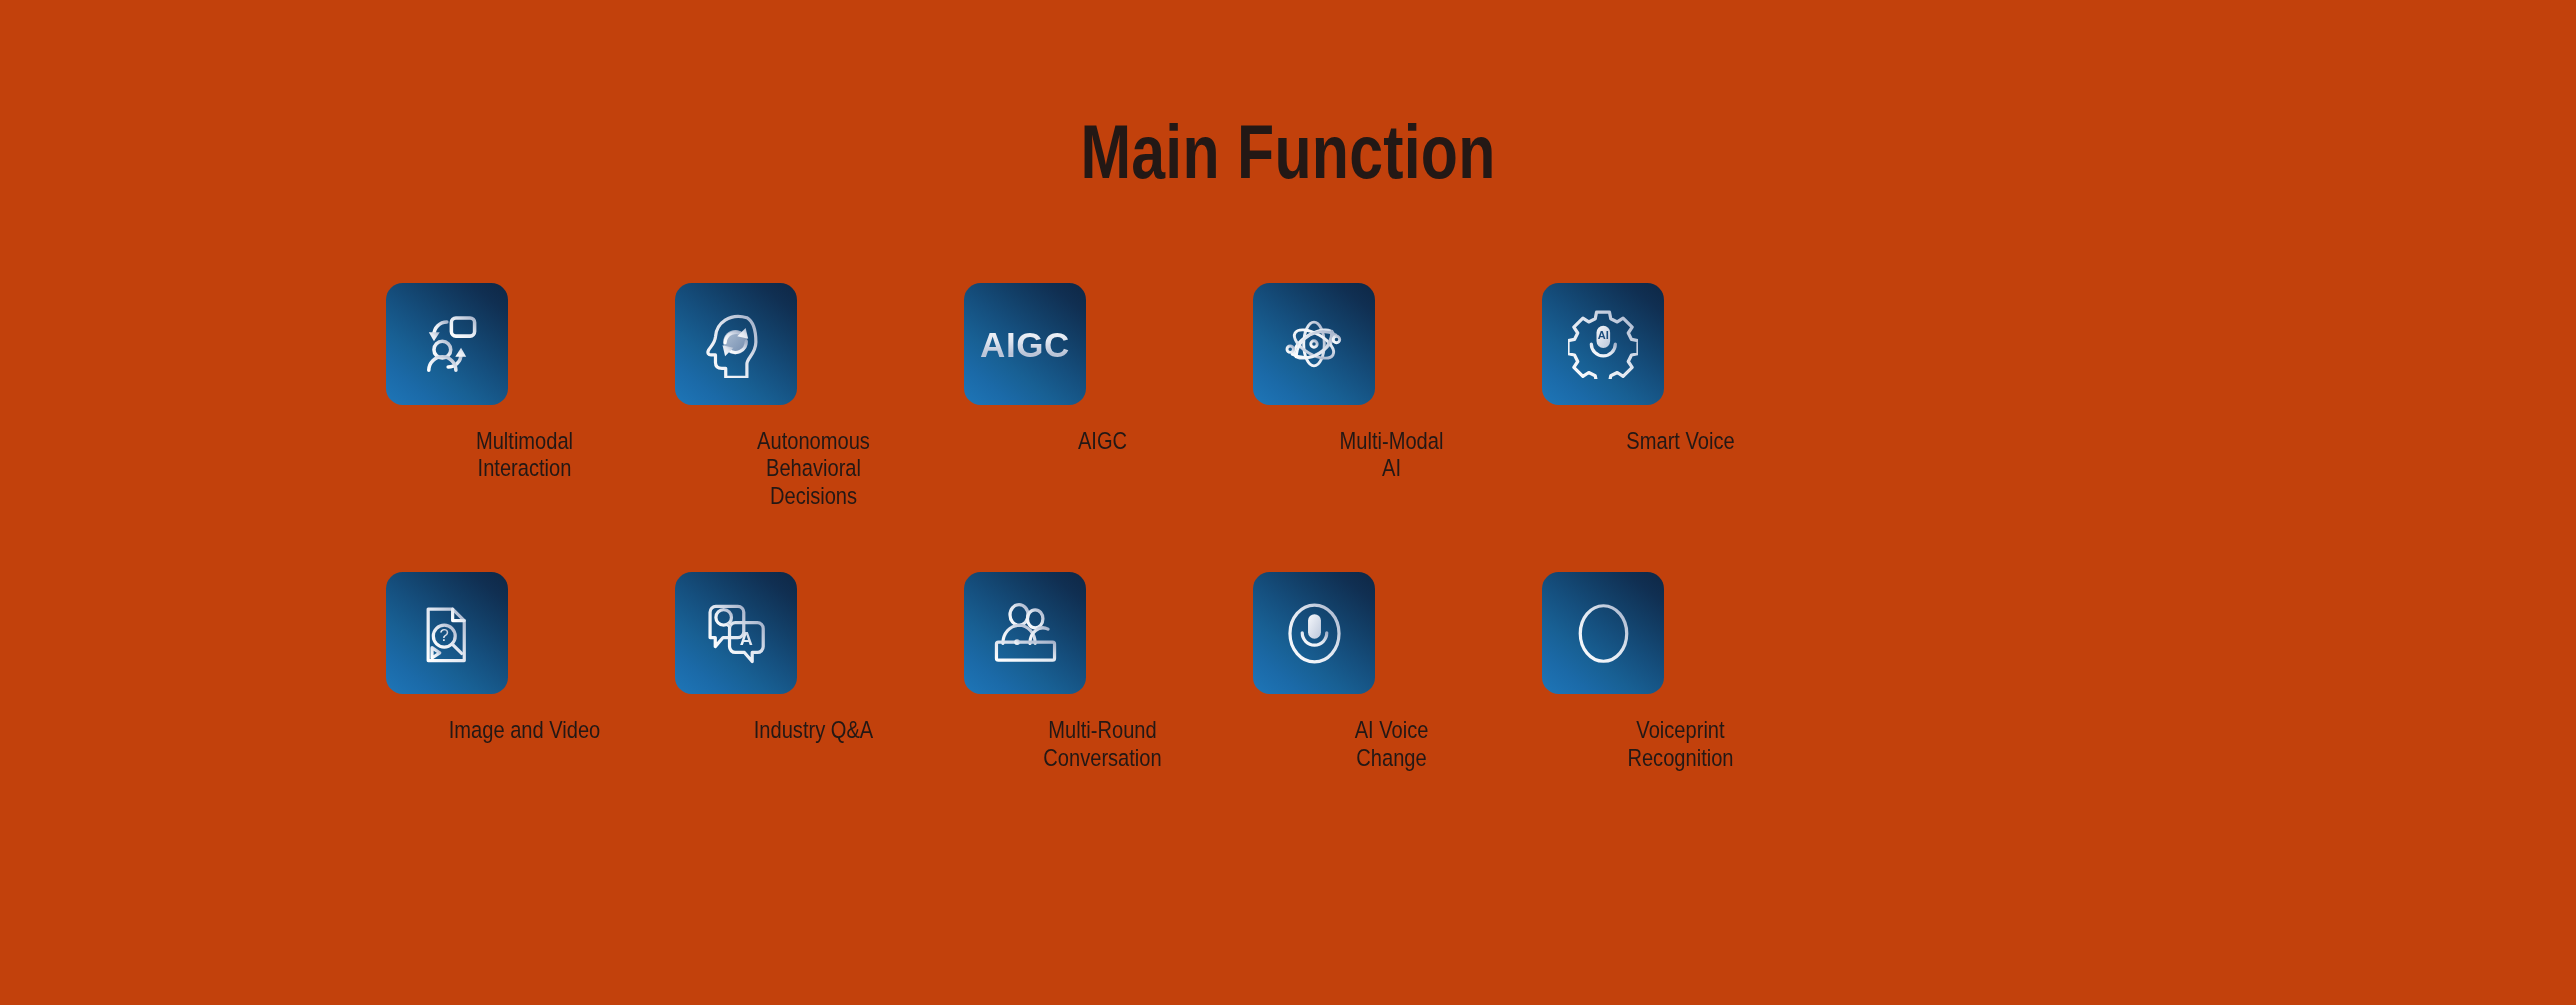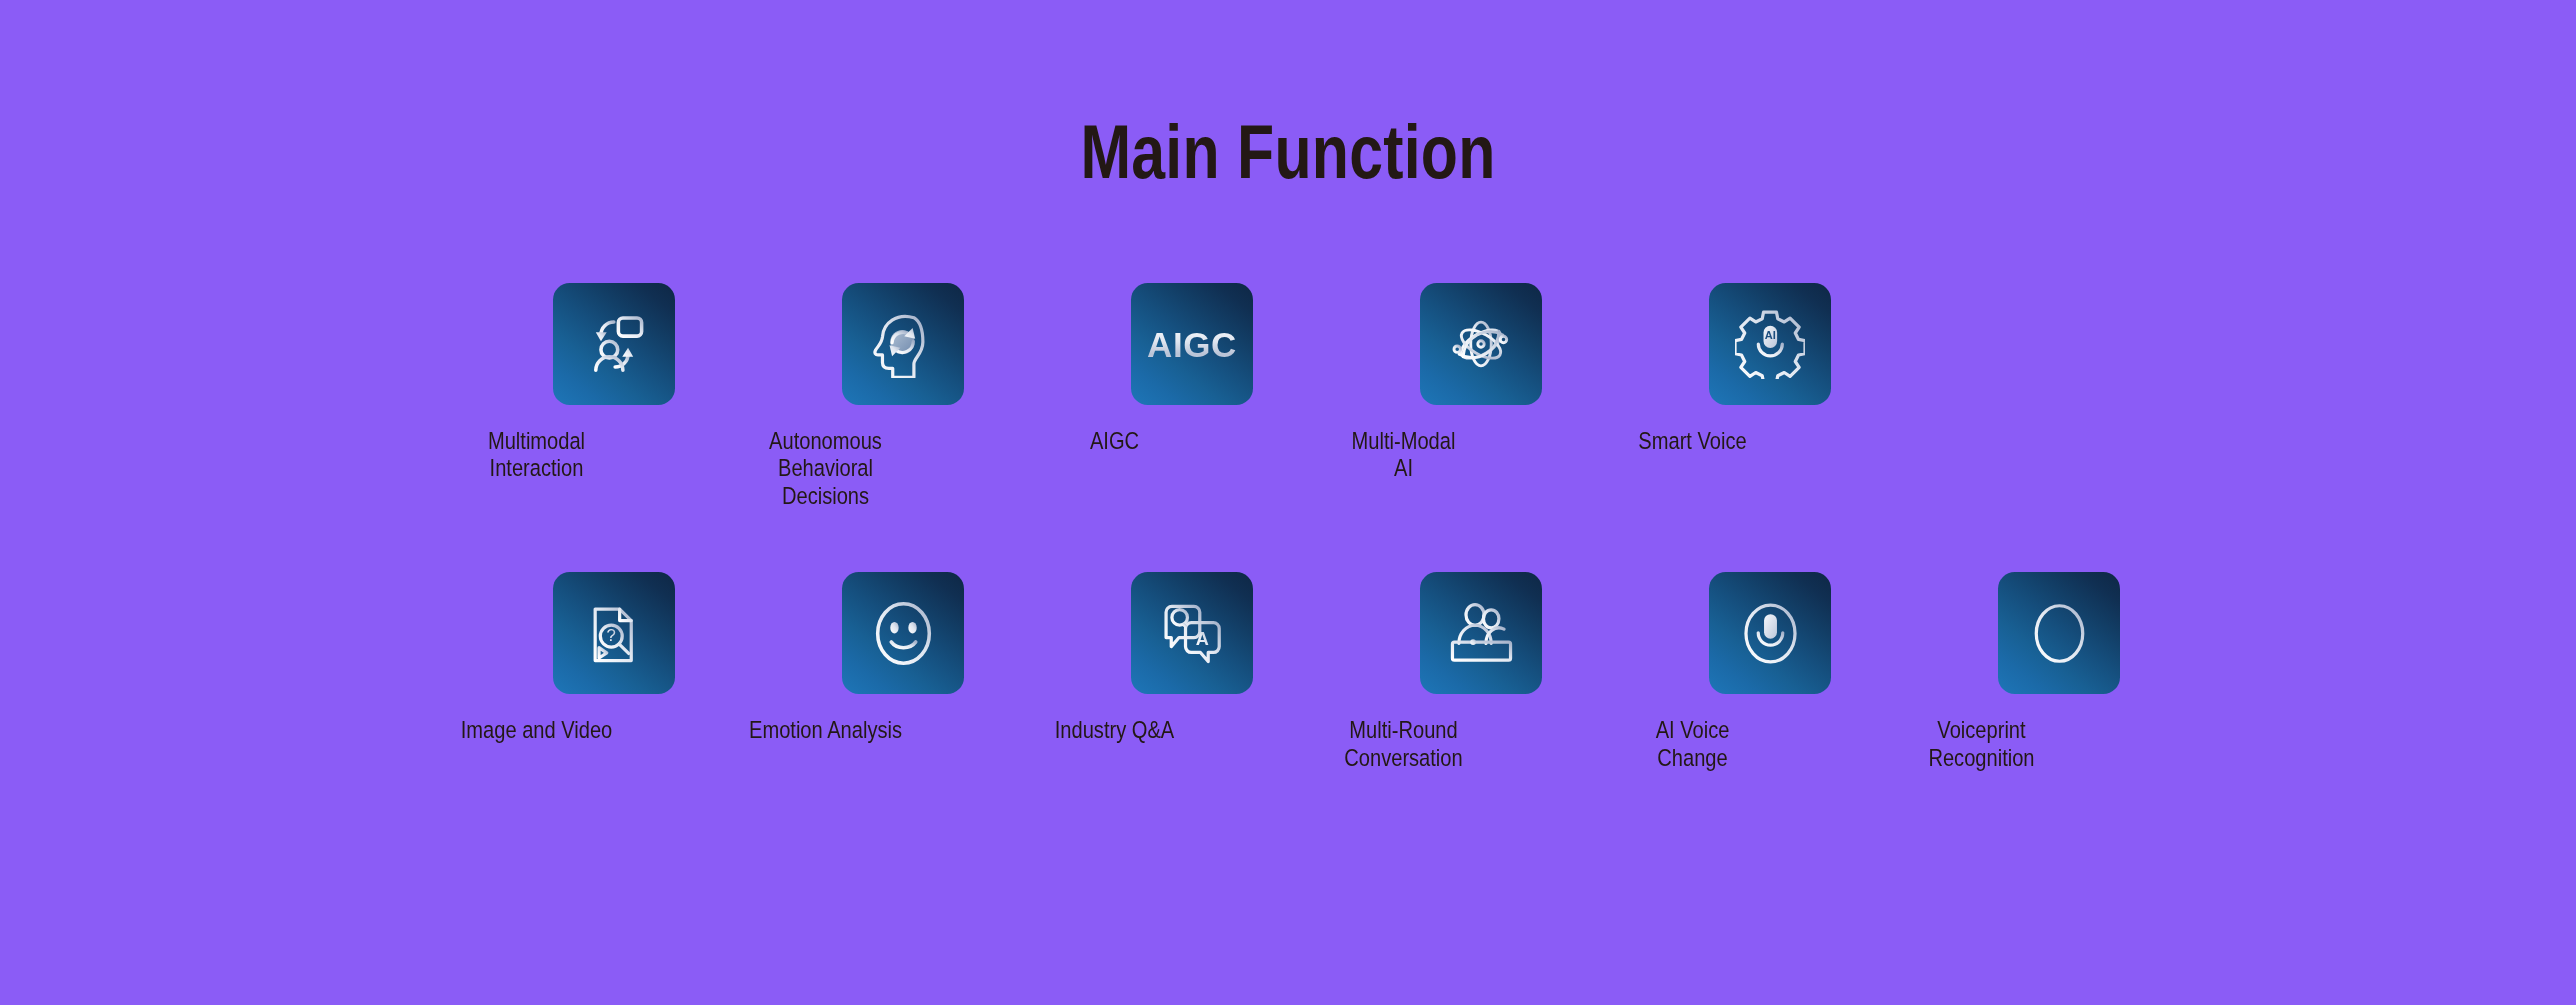--- a/index.html
+++ b/index.html
@@ -12,21 +12,21 @@
   }
 
   body {
     font-family: "Liberation Sans", "DejaVu Sans", sans-serif;
   }
 
   .page {
     position: relative;
     width: 2576px;
     height: 1006px;
-    background: #8b5cf6;
+    background: #c2410c;
   }
 
   
   .page-title {
     position: absolute;
     top: 108px;
     left: 0;
     width: 2576px;
     text-align: center;
     font-family: "Liberation Sans Narrow", "Liberation Sans", sans-serif;
@@ -54,21 +54,21 @@
     justify-content: flex-start;
   }
 
   .row-1 { margin-bottom: 0px; }
   .row-2 { margin-top: 63px; }
 
   .cell {
     width: 289px;
     display: flex;
     flex-direction: column;
-    align-items: flex-end;
+    align-items: flex-start;
   }
 
   
   .tile {
     width: 122px;
     height: 122px;
     border-radius: 16.7px;
     background: linear-gradient(38deg, #1d73b4 0%, #1a639c 22%, #175288 48%, #133f६b 70%, #102d52 88%, #0e2747 100%);
     background: linear-gradient(38deg,
                 #1e76b8 0%,
@@ -258,38 +258,20 @@
               <circle cx="47" cy="56" r="17"></circle>
               <path d="M59 68 L74 83"></path>
               <path d="M28 74 l12 8 l-12 8 Z"></path>
             </g>
             <text x="47" y="64" text-anchor="middle" font-family="'Liberation Sans', sans-serif" font-size="26" font-weight="400" fill="url(#g7)">?</text>
           </svg>
         </div>
         <div class="label">Image and Video</div>
       </div>
 
-      <div class="cell">
-        <div class="tile">
-          <svg width="71" height="71" viewBox="0 0 110 110">
-            <defs>
-              <linearGradient id="g8" x1="0" y1="1" x2="1" y2="0">
-                <stop offset="0%" stop-color="#ffffff"></stop>
-                  <stop offset="55%" stop-color="#dfe6f0"></stop>
-                  <stop offset="100%" stop-color="#a5b2ca"></stop>
-              </linearGradient>
-            </defs>
-            <ellipse cx="55" cy="55" rx="40" ry="46" fill="none" stroke="url(#g8)" stroke-width="5.5"></ellipse>
-            <ellipse cx="41" cy="46" rx="6.5" ry="9" fill="url(#g8)"></ellipse>
-            <ellipse cx="69" cy="46" rx="6.5" ry="9" fill="url(#g8)"></ellipse>
-            <path d="M36 68 a22 18 0 0 0 38 0" fill="none" stroke="url(#g8)" stroke-width="5.5" stroke-linecap="round"></path>
-          </svg>
-        </div>
-        <div class="label">Emotion Analysis</div>
-      </div>
 
       <div class="cell">
         <div class="tile">
           <svg width="70" height="70" viewBox="0 0 108 108">
             <defs>
               <linearGradient id="g9" x1="0" y1="1" x2="1" y2="0">
                 <stop offset="0%" stop-color="#ffffff"></stop>
                   <stop offset="55%" stop-color="#dfe6f0"></stop>
                   <stop offset="100%" stop-color="#a5b2ca"></stop>
               </linearGradient>

